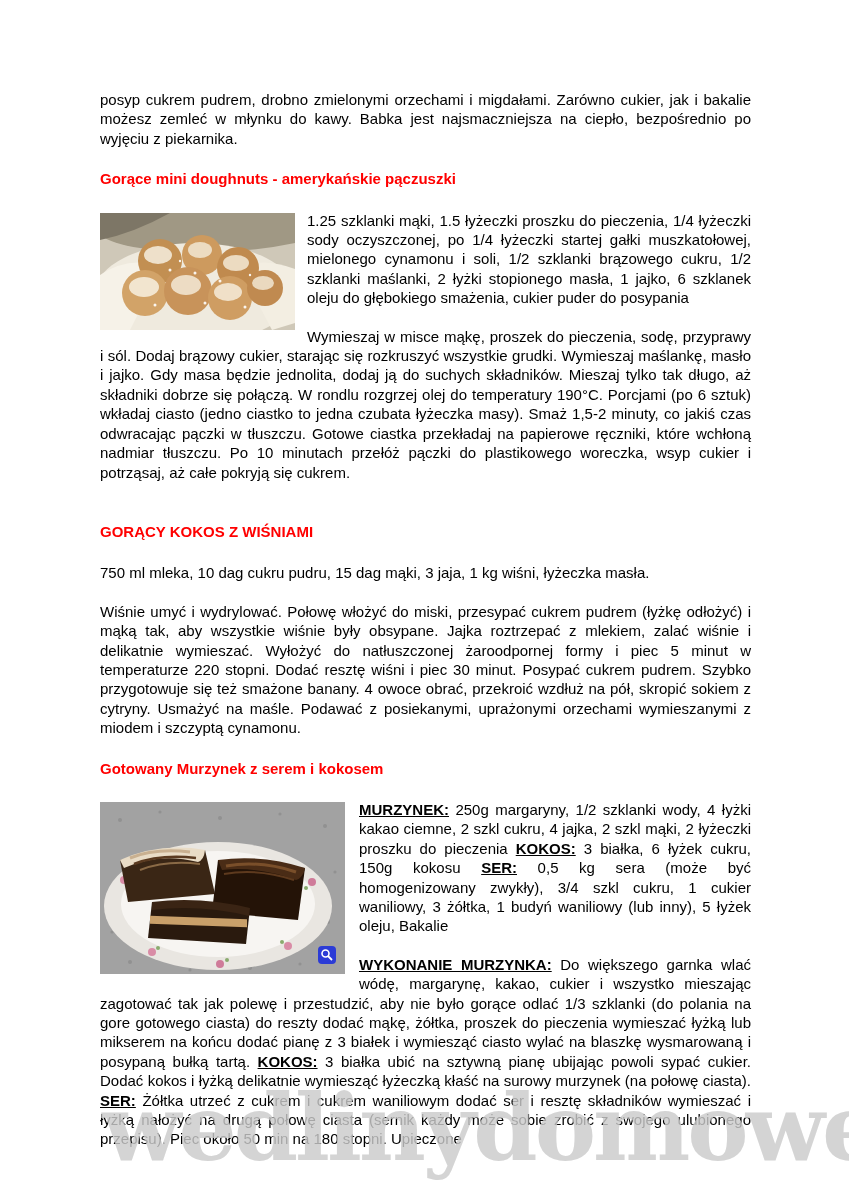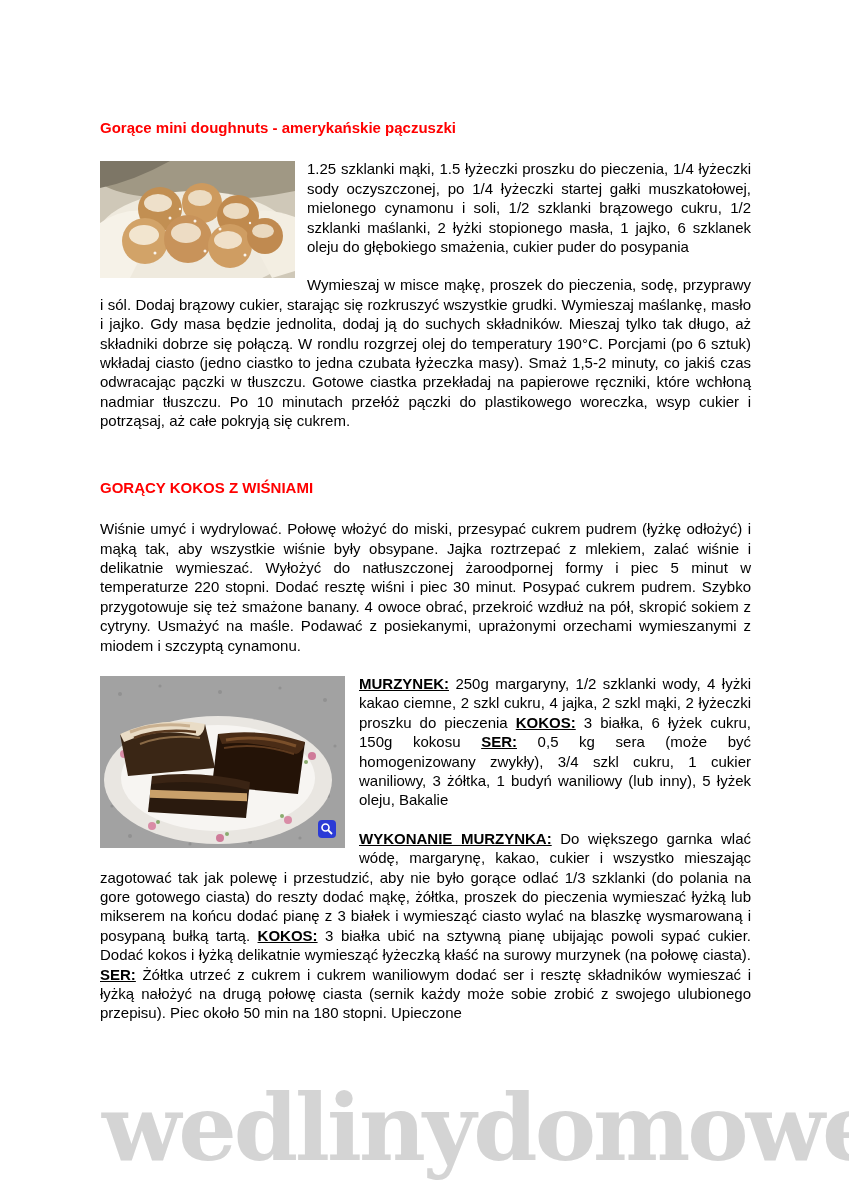--- a/index.html
+++ b/index.html
@@ -11,21 +11,21 @@
     color:#000;
   }
   .page { position:absolute; inset:0; background:#fff; }
   .content {
     position:absolute; left:100px; top:90px; width:651px;
     font-size:15px; line-height:19.4px; text-align:justify;
   }
   .content p { margin:0 0 19px 0; }
   .recipe-title {
     color:#ff0000; font-size:15px; font-weight:bold;
-    margin:28px 0 22px 0; clear:both; text-align:left;
+    margin:21px 0 22px 0; clear:both; text-align:left;
   }
   .photo {
     float:left; margin:2px 12px 8px 0; display:block;
     line-height:0;
   }
   .photo.murzynek { margin-right:14px; }
   b { font-weight:bold;text-decoration:underline; }
   .watermark {
     position:absolute; left:102px; top:1082px; z-index:5;
     font-family:"DejaVu Serif", serif; font-weight:bold;
@@ -33,20 +33,21 @@
     color:rgba(203,203,203,0.82);
     white-space:nowrap; pointer-events:none;
   }
 </style>
 </head>
 <body>
 
 <div class="page">
   <div class="content">
 
+    <p>posyp cukrem pudrem, drobno zmielonymi orzechami i migdałami. Zarówno cukier, jak i bakalie możesz zemleć w młynku do kawy. Babka jest najsmaczniejsza na ciepło, bezpośrednio po wyjęciu z piekarnika.</p>
 
     <h2 class="recipe-title">Gorące mini doughnuts - amerykańskie pączuszki</h2>
 
     <div>
       <span class="photo">
         <svg width="195" height="117" viewBox="0 0 195 117" xmlns="http://www.w3.org/2000/svg">
           <rect width="195" height="117" fill="#cfc8b8"></rect>
           <path d="M0 0 H195 V30 Q118 46 40 35 Q12 31 0 22 Z" fill="#a09884"></path>
           <path d="M0 0 H70 Q34 20 0 27 Z" fill="#7d7666"></path>
           <ellipse cx="95" cy="80" rx="100" ry="50" fill="#efeade"></ellipse>
@@ -83,23 +84,25 @@
         </svg>
       </span>
       <p>1.25 szklanki mąki, 1.5 łyżeczki proszku do pieczenia, 1/4 łyżeczki sody oczyszczonej, po 1/4 łyżeczki startej gałki muszkatołowej, mielonego cynamonu i soli, 1/2 szklanki brązowego cukru, 1/2 szklanki maślanki, 2 łyżki stopionego masła, 1 jajko, 6 szklanek oleju do głębokiego smażenia, cukier puder do posypania</p>
       <p>Wymieszaj w misce mąkę, proszek do pieczenia, sodę, przyprawy i sól. Dodaj brązowy cukier, starając się rozkruszyć wszystkie grudki. Wymieszaj maślankę, masło i jajko. Gdy masa będzie jednolita, dodaj ją do suchych składników. Mieszaj tylko tak długo, aż składniki dobrze się połączą. W rondlu rozgrzej olej do temperatury 190°C. Porcjami (po 6 sztuk) wkładaj ciasto (jedno ciastko to jedna czubata łyżeczka masy). Smaż 1,5-2 minuty, co jakiś czas odwracając pączki w tłuszczu. Gotowe ciastka przekładaj na papierowe ręczniki, które wchłoną nadmiar tłuszczu. Po 10 minutach przełóż pączki do plastikowego woreczka, wsyp cukier i potrząsaj, aż całe pokryją się cukrem.</p>
       <div style="clear:both"></div>
     </div>
 
     <h2 class="recipe-title">GORĄCY KOKOS Z WIŚNIAMI</h2>
 
     <div>
+      <p>750 ml mleka, 10 dag cukru pudru, 15 dag mąki, 3 jaja, 1 kg wiśni, łyżeczka masła.</p>
       <p>Wiśnie umyć i wydrylować. Połowę włożyć do miski, przesypać cukrem pudrem (łyżkę odłożyć) i mąką tak, aby wszystkie wiśnie były obsypane. Jajka roztrzepać z mlekiem, zalać wiśnie i delikatnie wymieszać. Wyłożyć do natłuszczonej żaroodpornej formy i piec 5 minut w temperaturze 220 stopni. Dodać resztę wiśni i piec 30 minut. Posypać cukrem pudrem. Szybko przygotowuje się też smażone banany. 4 owoce obrać, przekroić wzdłuż na pół, skropić sokiem z cytryny. Usmażyć na maśle. Podawać z posiekanymi, uprażonymi orzechami wymieszanymi z miodem i szczyptą cynamonu.</p>
     </div>
 
+    <h2 class="recipe-title">Gotowany Murzynek z serem i kokosem</h2>
 
     <div>
       <span class="photo murzynek">
         <svg width="245" height="172" viewBox="0 0 245 172" xmlns="http://www.w3.org/2000/svg">
           <rect width="245" height="172" fill="#a2a2a2"></rect>
           <g fill="#919191">
             <circle cx="20" cy="18" r="2"></circle>
               <circle cx="60" cy="10" r="1.6"></circle>
               <circle cx="120" cy="16" r="2"></circle>
             <circle cx="180" cy="12" r="1.6"></circle>

